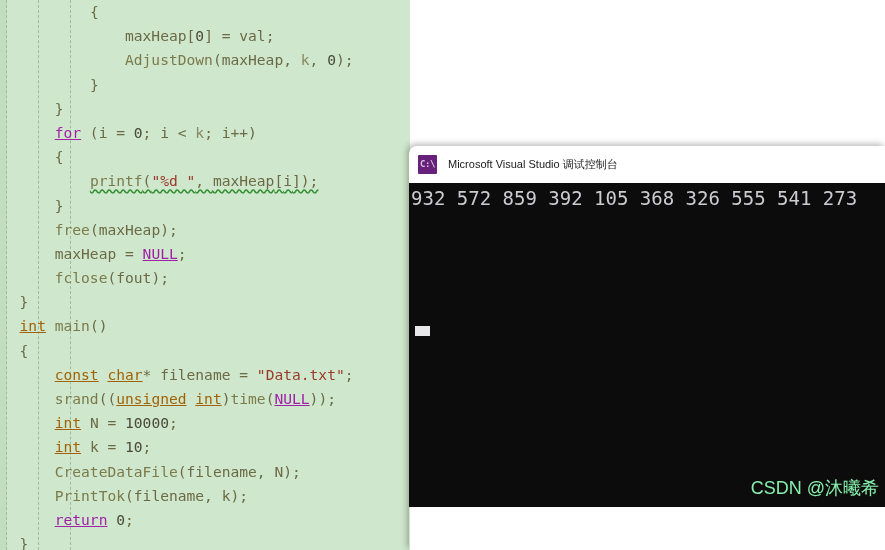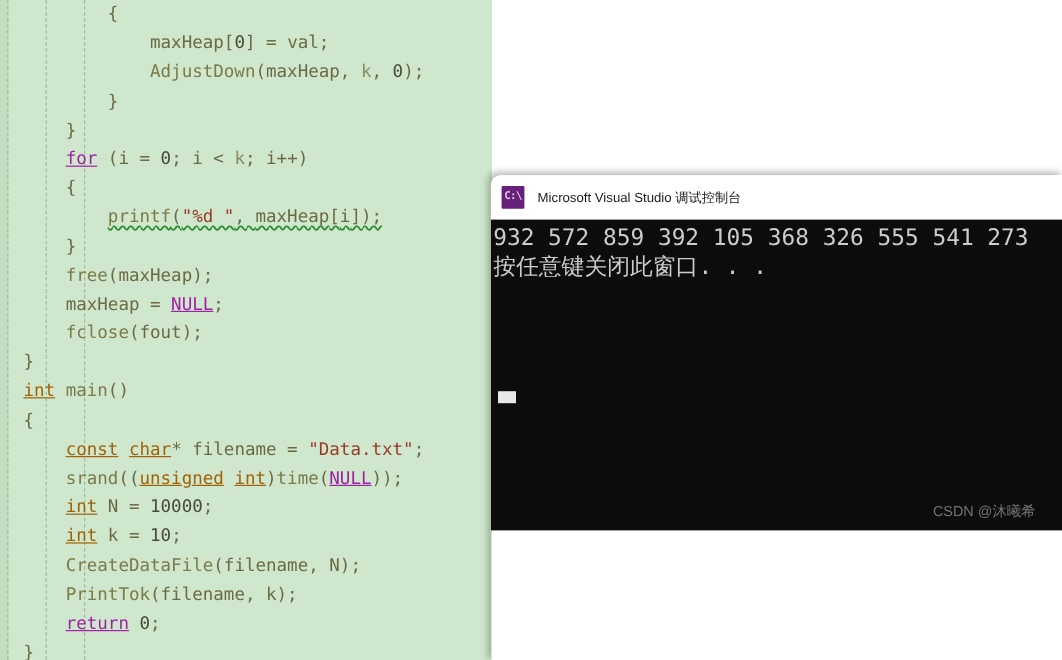--- a/index.html
+++ b/index.html
@@ -133,21 +133,21 @@
   #console-title-text {
     margin-left: 11px;
     font-family: "Liberation Sans", sans-serif;
     font-size: 11px;
     color: #1a1a1a;
     white-space: nowrap;
   }
 
   #console-body {
     position: relative;
-    height: 259px;
+    height: 324px;
     background: #0c0c0c;
     overflow: hidden;
     padding: 3px 0 0 2px;
   }
 
   .cline {
     font-family: "DejaVu Sans Mono", "Liberation Mono", monospace;
     font-size: 19px;
     line-height: 24px;
     color: #ccccd0;
@@ -159,25 +159,25 @@
     position: absolute;
     left: 6px;
     top: 143px;
     width: 15px;
     height: 10px;
     background: #e8e8ea;
   }
 
   #watermark {
     position: absolute;
-    right: 22px;
+    right: 6px;
     bottom: 7px;
     font-family: "Liberation Sans", sans-serif;
-    font-size: 12px;
-    color: #737373;
+    font-size: 18px;
+    color: #86efac;
     white-space: nowrap;
   }
 </style>
 </head>
 <body>
 
 <div id="screen">
 
   <div id="editor">
     <div id="editor-gutter-strip"></div>
@@ -192,21 +192,20 @@
     <div id="console-titlebar">
       <div id="console-icon">
         <span class="glyph">C:\</span>
       </div>
       <div id="console-title-text">Microsoft Visual Studio 调试控制台</div>
     </div>
 
     <div id="console-body">
       <div id="console-lines">
           <div class="cline">932 572 859 392 105 368 326 555 541 273</div>
-          <div class="cline">按任意键关闭此窗口. . .</div>
         </div>
       <div id="console-cursor"></div>
       <div id="watermark">CSDN @沐曦希</div>
     </div>
 
   </div>
 
 </div>
 
 </body></html>

